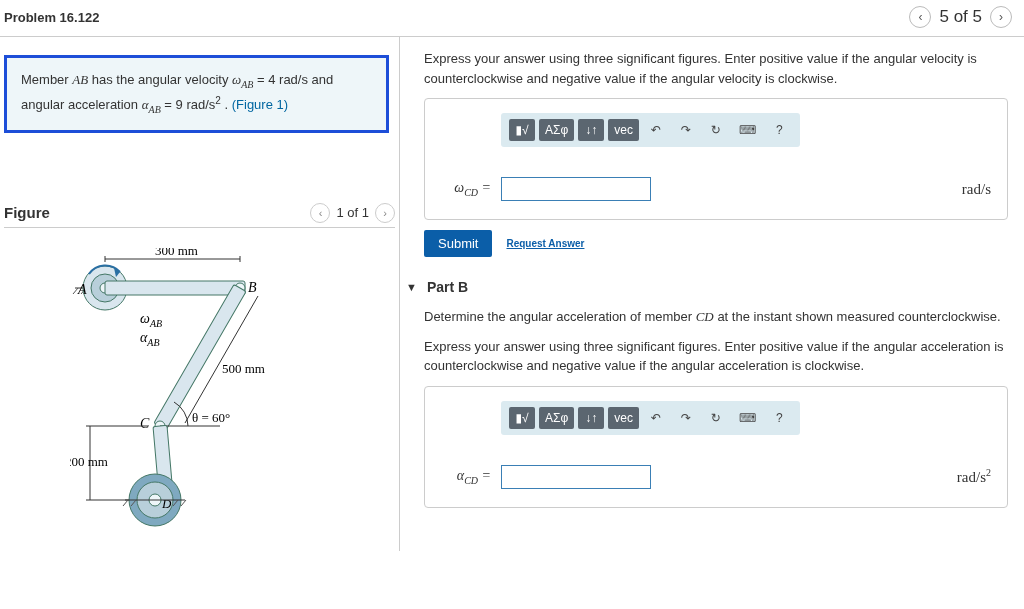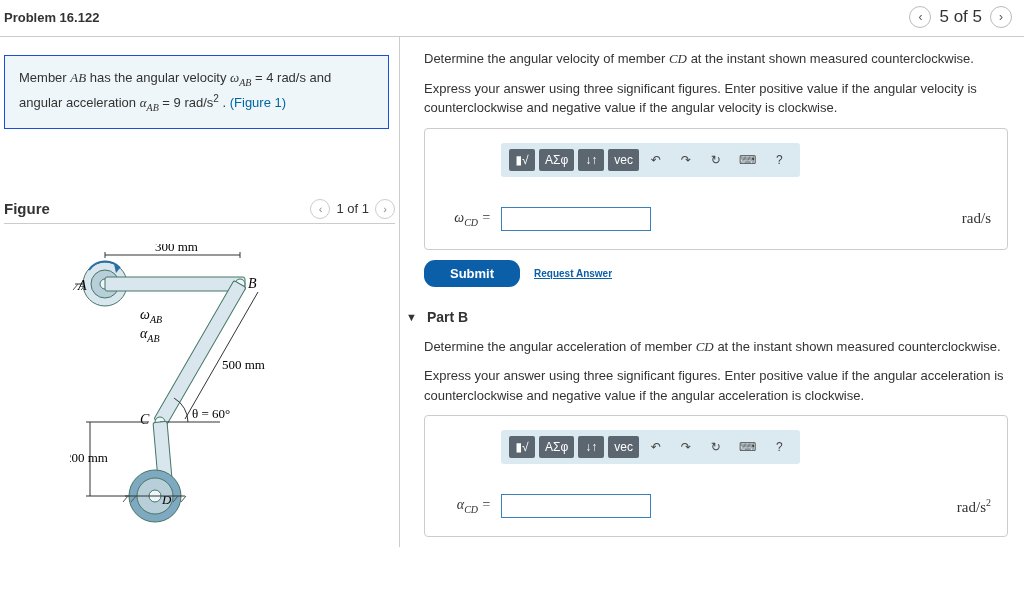--- a/index.html
+++ b/index.html
@@ -5,42 +5,42 @@
   * { box-sizing: border-box; margin: 0; padding: 0; }
   body { font-family: Arial, Helvetica, sans-serif; font-size: 13px; color: #333; background: #fff; width: 1024px; }
   .header { display: flex; justify-content: space-between; align-items: center; padding: 6px 12px 8px 4px; border-bottom: 1px solid #ccc; }
   .header .title { font-weight: bold; font-size: 13px; }
   .nav { display: flex; align-items: center; gap: 8px; }
   .nav .circ { width: 22px; height: 22px; border: 1px solid #bbb; border-radius: 50%; display: flex; align-items: center; justify-content: center; font-size: 12px; color: #555; background:#fff; cursor:pointer; }
   .nav .count { font-size: 17px; }
   .main { display: flex; }
   .left { width: 400px; border-right: 1px solid #ccc; padding: 0; }
   .right { flex: 1; padding: 12px 16px 0 24px; }
-  .info-box { background: #eef6f9; border: 1px solid #1d4ed8; padding: 12px 14px; margin: 18px 10px 0 4px; font-size: 13px; line-height: 1.6; }
+  .info-box { background: #eef6f9; border: 3px solid #1d4ed8; padding: 12px 14px; margin: 18px 10px 0 4px; font-size: 13px; line-height: 1.6; }
   .info-box .link { color: #0066a1; }
   .ital { font-style: italic; font-family: 'Times New Roman', serif; }
   .sub { font-size: 10px; vertical-align: sub; font-style: italic; font-family:'Times New Roman',serif;}
   .fig-header { display: flex; justify-content: space-between; align-items: center; margin: 70px 4px 6px 4px; padding-bottom:4px; border-bottom:1px solid #ccc;}
   .fig-title { font-size: 15px; font-weight: bold; }
   .fig-nav { display: flex; align-items: center; gap: 6px; }
   .fig-nav .circ { width: 20px; height: 20px; border: 1px solid #ccc; border-radius: 50%; display:flex; align-items:center; justify-content:center; font-size:11px; color:#888;}
   .figure-area { padding: 14px 0 0 70px; }
   .prompt { font-size: 13px; line-height: 1.5; margin-bottom: 10px; }
   .prompt .em { font-style: italic; font-family:'Times New Roman',serif; }
   .bold { font-weight: normal; }
   .answer-box { border: 1px solid #ccc; border-radius: 4px; padding: 14px 16px 18px 16px; margin-bottom: 10px; }
   .toolbar { background: #dbeaf0; border-radius: 3px; padding: 6px 8px; display: inline-flex; align-items: center; gap: 4px; margin-bottom: 14px; margin-left: 60px;}
   .tbtn { background: #5b6670; color: #fff; border-radius: 2px; padding: 3px 6px; font-size: 12px; min-width: 26px; text-align: center; display:inline-flex; align-items:center; justify-content:center; height:22px; cursor:pointer;}
   .tbtn.light { background: transparent; color: #444; border: none; }
   .answer-line { display: flex; align-items: center; gap: 10px; margin-top: 16px; }
   .answer-line .lbl { font-style: italic; font-family:'Times New Roman',serif; font-size: 14px; width: 50px; text-align: right; }
   .answer-line input { border: 1px solid #3a7fb5; height: 24px; width: 150px; padding: 2px 4px; }
   .answer-line .unit { margin-left: auto; font-family:'Times New Roman',serif; font-size: 15px; }
   .submit-row { display: flex; align-items: center; gap: 14px; margin-top: 8px; }
-  .submit-btn { background: #0b5ea8; color: #fff; border: none; border-radius: 11px; padding: 6px 26px; font-size: 13px; cursor:pointer;font-weight:bold; }
+  .submit-btn { background: #0b5ea8; color: #fff; border: none; border-radius: 2px; padding: 6px 14px; font-size: 13px; cursor:pointer; }
   .req-link { color: #0b5ea8; font-weight: bold; font-size: 10px; text-decoration: underline; cursor:pointer;}
   .part-header { display: flex; align-items: center; gap: 10px; margin: 22px 0 12px -18px; }
   .part-header .tri { font-size: 11px; color: #333; }
   .part-header .ptitle { font-weight: bold; font-size: 14px; }
   .sup2 { font-size: 10px; vertical-align: super; }
   svg text { font-family: 'Times New Roman', serif; }
 </style>
 </head>
 <body>
 
@@ -121,23 +121,20 @@
         <text x="92" y="260" font-size="13" font-style="italic">D</text>
 
         <line x1="55" y1="252" x2="115" y2="252" stroke="#333" stroke-width="1"></line>
         <path d="M58 252 l-5 6 M66 252 l-5 6 M108 252 l-5 6 M116 252 l-5 6" stroke="#555" stroke-width="1"></path>
       </svg>
     </div>
   </div>
 
   <div class="right">
 
-    <div class="prompt">
-      <span>Determine the angular velocity of member </span><span class="em">CD</span><span> at the instant shown measured counterclockwise.</span>
-    </div>
     <div class="prompt bold">Express your answer using three significant figures. Enter positive value if the angular velocity is counterclockwise and negative value if the angular velocity is clockwise.</div>
 
     <div class="answer-box">
       <div class="toolbar">
         <span class="tbtn">▮√</span>
         <span class="tbtn">ΑΣφ</span>
         <span class="tbtn">↓↑</span>
         <span class="tbtn">vec</span>
         <span class="tbtn light">↶</span>
         <span class="tbtn light">↷</span>

